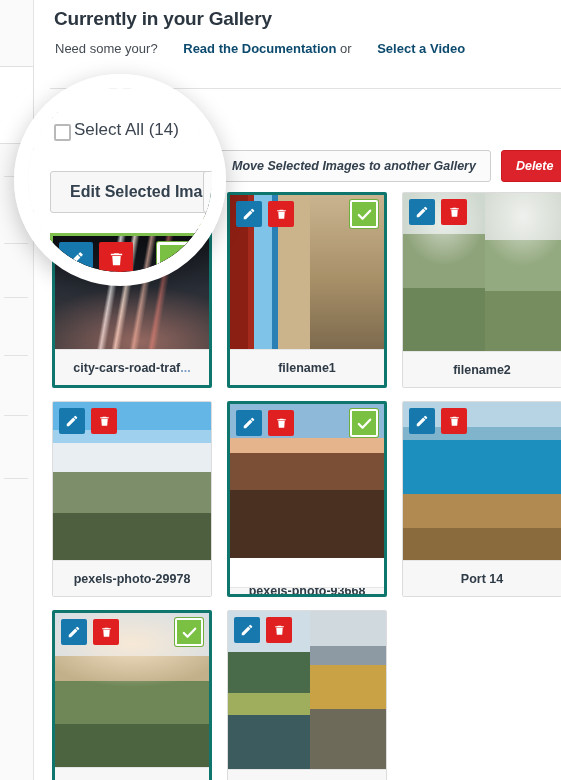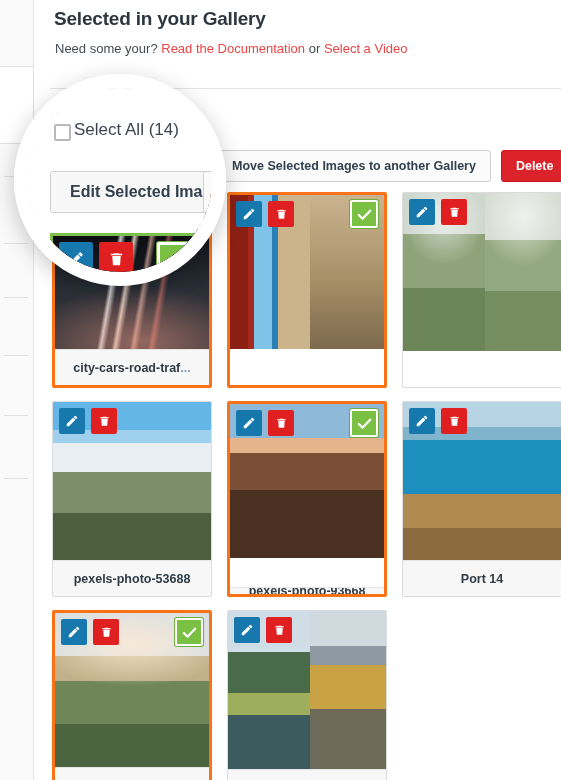--- a/index.html
+++ b/index.html
@@ -32,21 +32,21 @@
 
   .page-title {
     position: absolute; left: 20px; top: 8px;
     font-size: 19px; font-weight: bold; color: #2b3640;
     letter-spacing: -0.2px;
   }
   .help-line {
     position: absolute; left: 21px; top: 41px;
     font-size: 13px; color: #444b52;
   }
-  .help-link { color: #ef4444; font-weight: normal; text-decoration: none; }
+  .help-link { color: #0c4a6e; font-weight: bold; text-decoration: none; margin-left: 22px; }
 
   .toolbar-rule {
     position: absolute; left: 16px; top: 88px; width: 511px; height: 1px;
     background: #e2e2e2;
   }
 
   
   .selectall-row {
     position: absolute; left: 18px; top: 111px;
     display: flex; align-items: center; gap: 7px;
@@ -58,21 +58,21 @@
   .selectall-label { font-size: 13px; color: #3c4550; }
 
   
   .btn-row { position: absolute; left: 18px; top: 150px; display: flex; gap: 10px; }
   .btn {
     height: 32px; padding: 0 14px;
     display: flex; align-items: center; justify-content: center;
     font-size: 12.5px; font-weight: bold;
     border: 1px solid #cfcfcf; border-radius: 3px;
     background: #f7f7f7; color: #33404d;
-    white-space: nowrap; cursor: pointer;
+    white-space: nowrap; cursor: pointer; font-style: italic;
   }
   .btn.secondary { background: #fbfbfb; }
   .btn.danger {
     background: #dc232b; border-color: #c9181f; color: #ffffff;
   }
 
   
   .grid {
     position: absolute; left: 18px; top: 192px;
     width: 512px;
@@ -81,21 +81,21 @@
     gap: 13px 15px;
   }
   .card {
     position: relative;
     width: 160px; height: 196px;
     background: #ffffff;
     border: 1px solid #dcdcdc;
     border-radius: 2px;
     overflow: hidden;
   }
-  .card.selected { border: 3px solid #f97316; }
+  .card.selected { border: 3px solid #0f766e; }
   .thumb {
     position: relative;
     width: 100%; height: 158px;
     overflow: hidden;
     background: #cfd6d9;
   }
   .card.selected .thumb { height: 154px; }
   .thumb-art { position:absolute; inset:0; }
 
   .caption {
@@ -221,21 +221,21 @@
     <div class="rail-line" style="top:176px"></div>
     <div class="rail-line" style="top:243px"></div>
     <div class="rail-line" style="top:297px"></div>
     <div class="rail-line" style="top:355px"></div>
     <div class="rail-line" style="top:415px"></div>
     <div class="rail-line" style="top:478px"></div>
   </div>
 
   <div class="content">
 
-    <h1 class="page-title">Selected in your Gallery</h1>
+    <h1 class="page-title">Currently in your Gallery</h1>
 
     <div class="help-line">
       <span>Need some your?</span>
       <a class="help-link" href="#">Read the Documentation</a>
       <span>or</span>
       <a class="help-link" href="#">Select a Video</a>
     </div>
 
     <div class="toolbar-rule"></div>
 
@@ -287,53 +287,59 @@
               <svg width="13" height="13" viewBox="0 0 24 24" fill="#fff">
                 <path d="M9 3h6l1 1h4v2H4V4h4l1-1zM6 7h12l-1 13H7L6 7z"></path>
               </svg>
             </div>
             <div class="ic ic-check">
               <svg width="17" height="17" viewBox="0 0 24 24" fill="none" stroke="#fff" stroke-width="3.2" stroke-linecap="round" stroke-linejoin="round">
                 <path d="M4 12.8l5.2 5.2L20 6.6"></path>
               </svg>
             </div>
           </div>
+          <div style="position: absolute; inset: 154px 0px 0px;">
+            <div class="caption">filename1</div>
+          </div>
         </div>
         <div class="card">
           <div class="thumb">
             <div class="thumb-art a-field-man" style="left: 0px; width: 52%; right: auto;"></div>
             <div class="thumb-art a-field-hood" style="left: 52%; width: 48%; right: auto;"></div>
             <div class="ic ic-edit">
               <svg width="14" height="14" viewBox="0 0 24 24" fill="#fff">
                 <path d="M3 17.2V21h3.8L17.9 9.9l-3.8-3.8L3 17.2zM20.7 7.1c.4-.4.4-1 0-1.4l-2.4-2.4a1 1 0 0 0-1.4 0l-1.9 1.9 3.8 3.8 1.9-1.9z"></path>
               </svg>
             </div>
             <div class="ic ic-del">
               <svg width="13" height="13" viewBox="0 0 24 24" fill="#fff">
                 <path d="M9 3h6l1 1h4v2H4V4h4l1-1zM6 7h12l-1 13H7L6 7z"></path>
               </svg>
             </div>
           </div>
+          <div style="position: absolute; inset: 158px 0px 0px;">
+            <div class="caption">filename2</div>
+          </div>
         </div>
         <div class="card">
           <div class="thumb">
             <div class="thumb-art a-mountain"></div>
             <div class="ic ic-edit">
               <svg width="14" height="14" viewBox="0 0 24 24" fill="#fff">
                 <path d="M3 17.2V21h3.8L17.9 9.9l-3.8-3.8L3 17.2zM20.7 7.1c.4-.4.4-1 0-1.4l-2.4-2.4a1 1 0 0 0-1.4 0l-1.9 1.9 3.8 3.8 1.9-1.9z"></path>
               </svg>
             </div>
             <div class="ic ic-del">
               <svg width="13" height="13" viewBox="0 0 24 24" fill="#fff">
                 <path d="M9 3h6l1 1h4v2H4V4h4l1-1zM6 7h12l-1 13H7L6 7z"></path>
               </svg>
             </div>
           </div>
           <div style="position: absolute; inset: 158px 0px 0px;">
-            <div class="caption">pexels-photo-53688</div>
+            <div class="caption">pexels-photo-29978</div>
           </div>
         </div>
         <div class="card selected">
           <div class="thumb">
             <div class="thumb-art a-autumn"></div>
             <div class="ic ic-edit">
               <svg width="14" height="14" viewBox="0 0 24 24" fill="#fff">
                 <path d="M3 17.2V21h3.8L17.9 9.9l-3.8-3.8L3 17.2zM20.7 7.1c.4-.4.4-1 0-1.4l-2.4-2.4a1 1 0 0 0-1.4 0l-1.9 1.9 3.8 3.8 1.9-1.9z"></path>
               </svg>
             </div>

